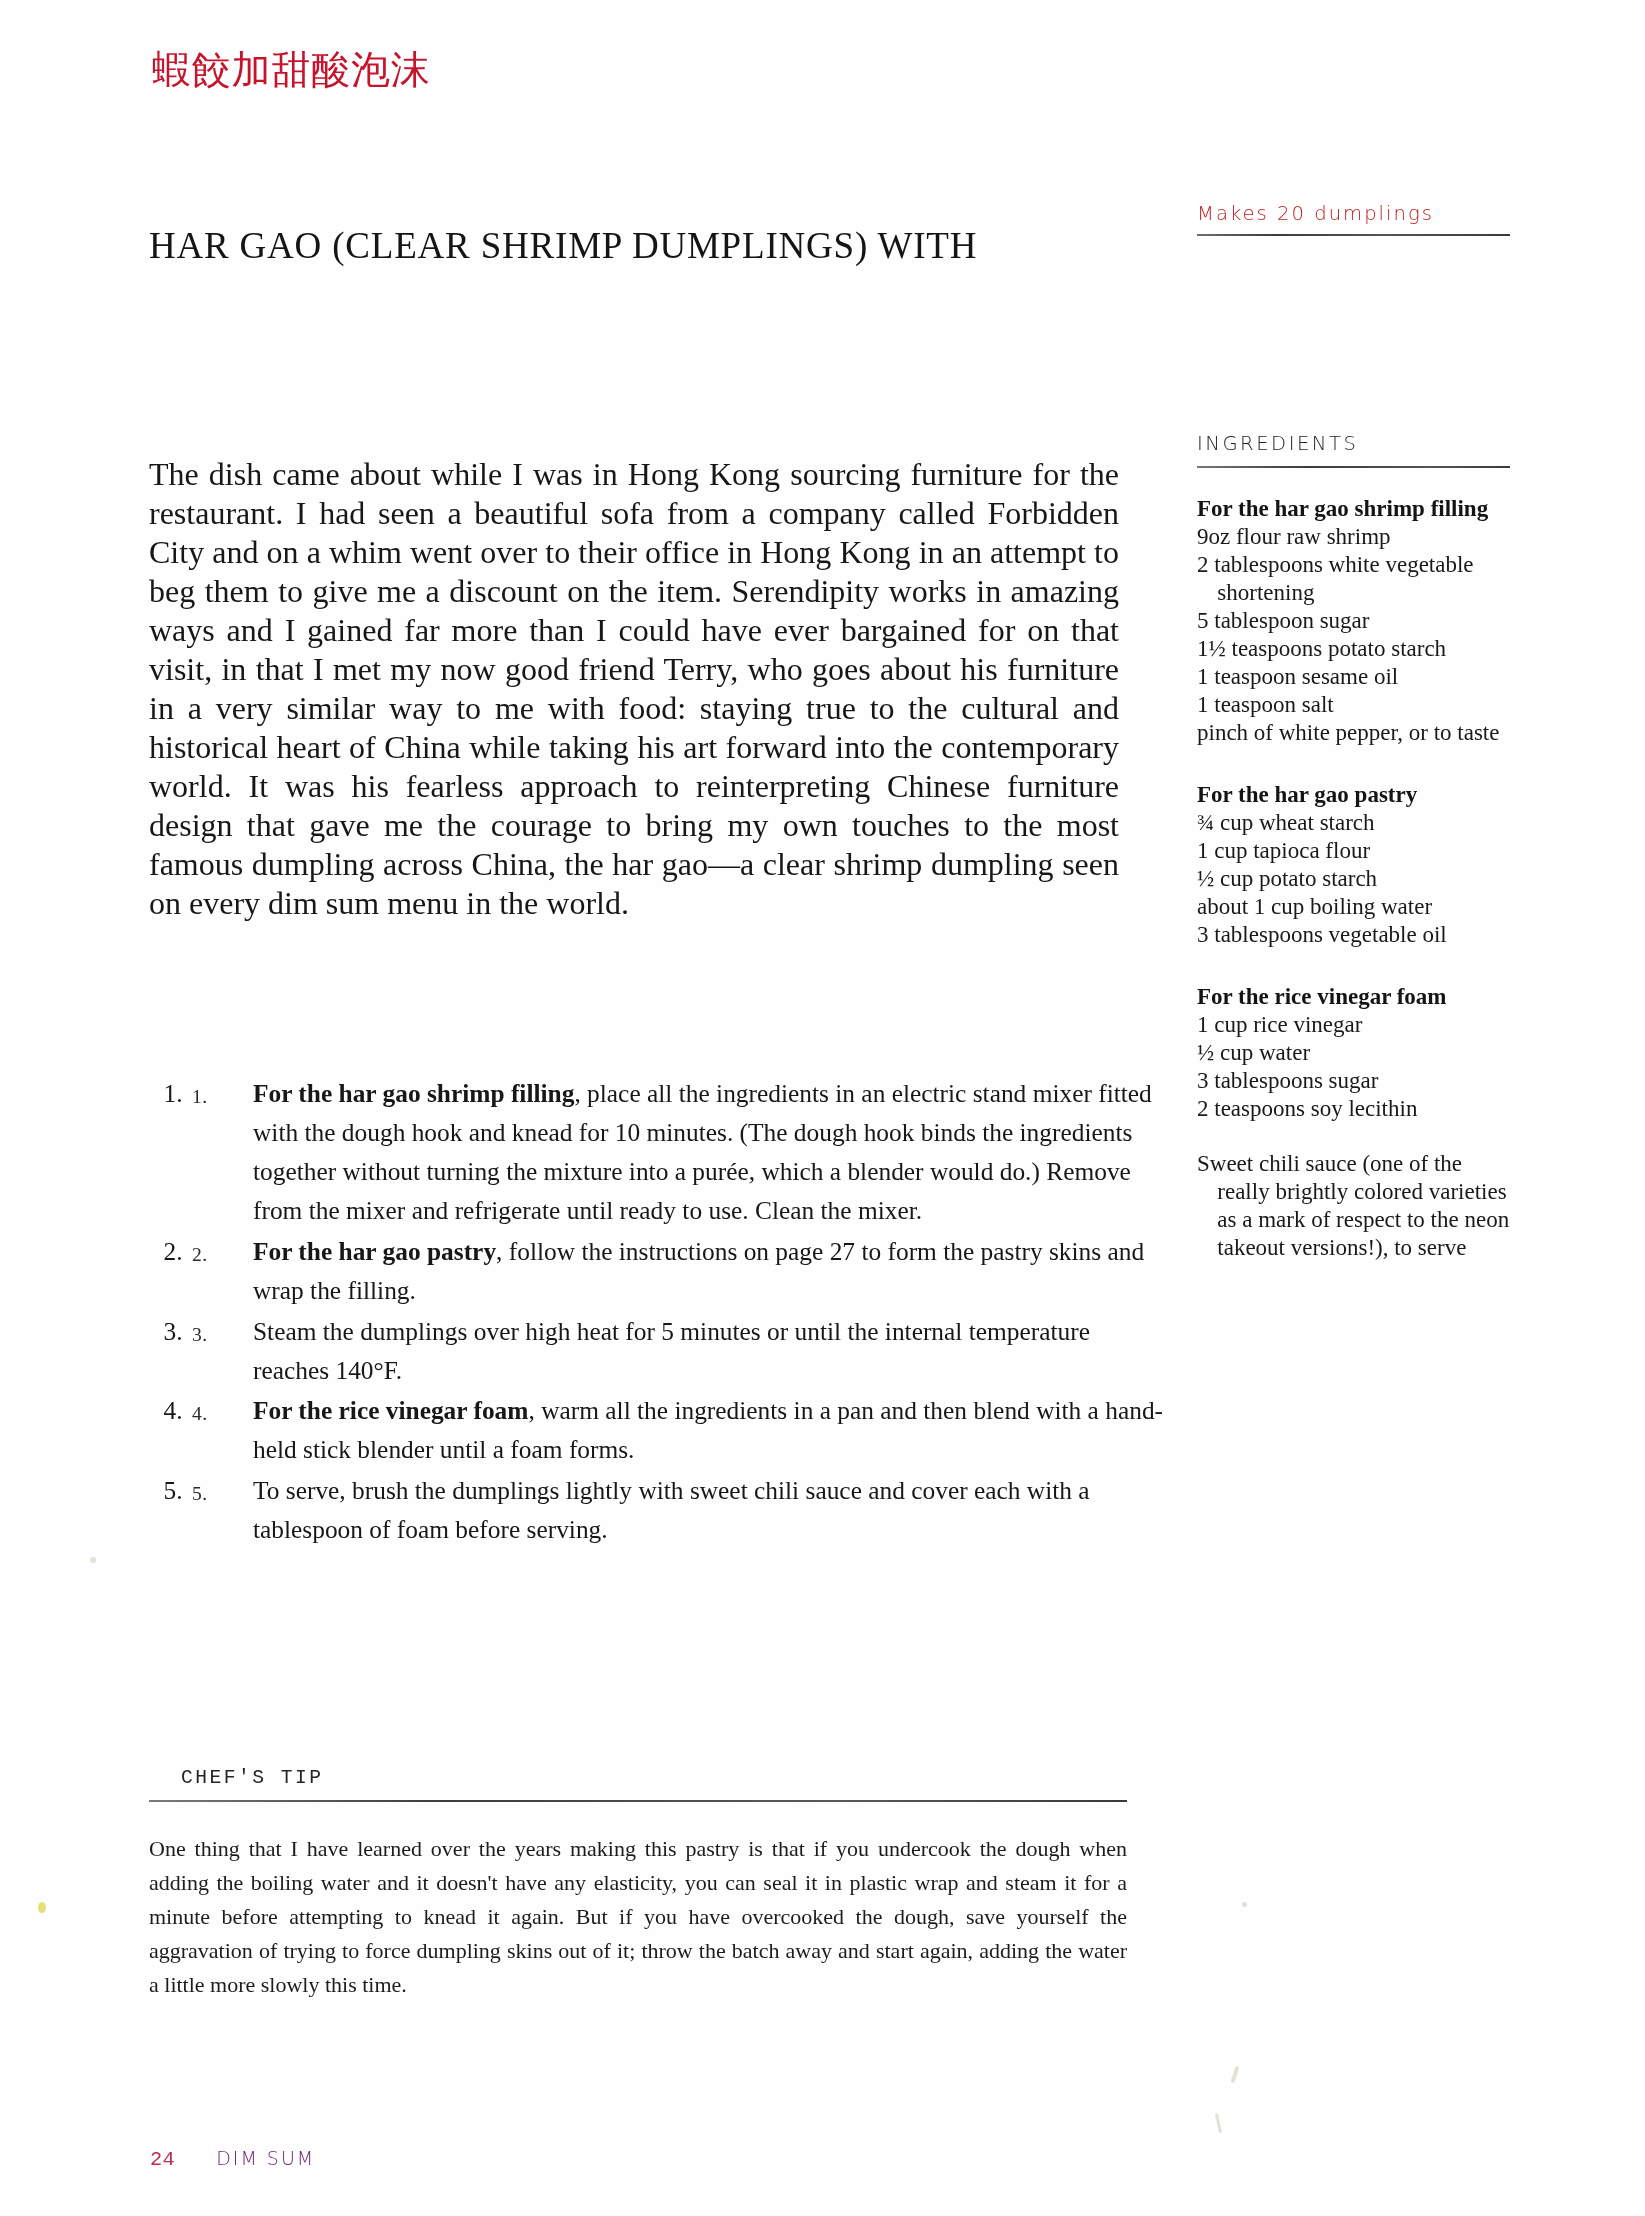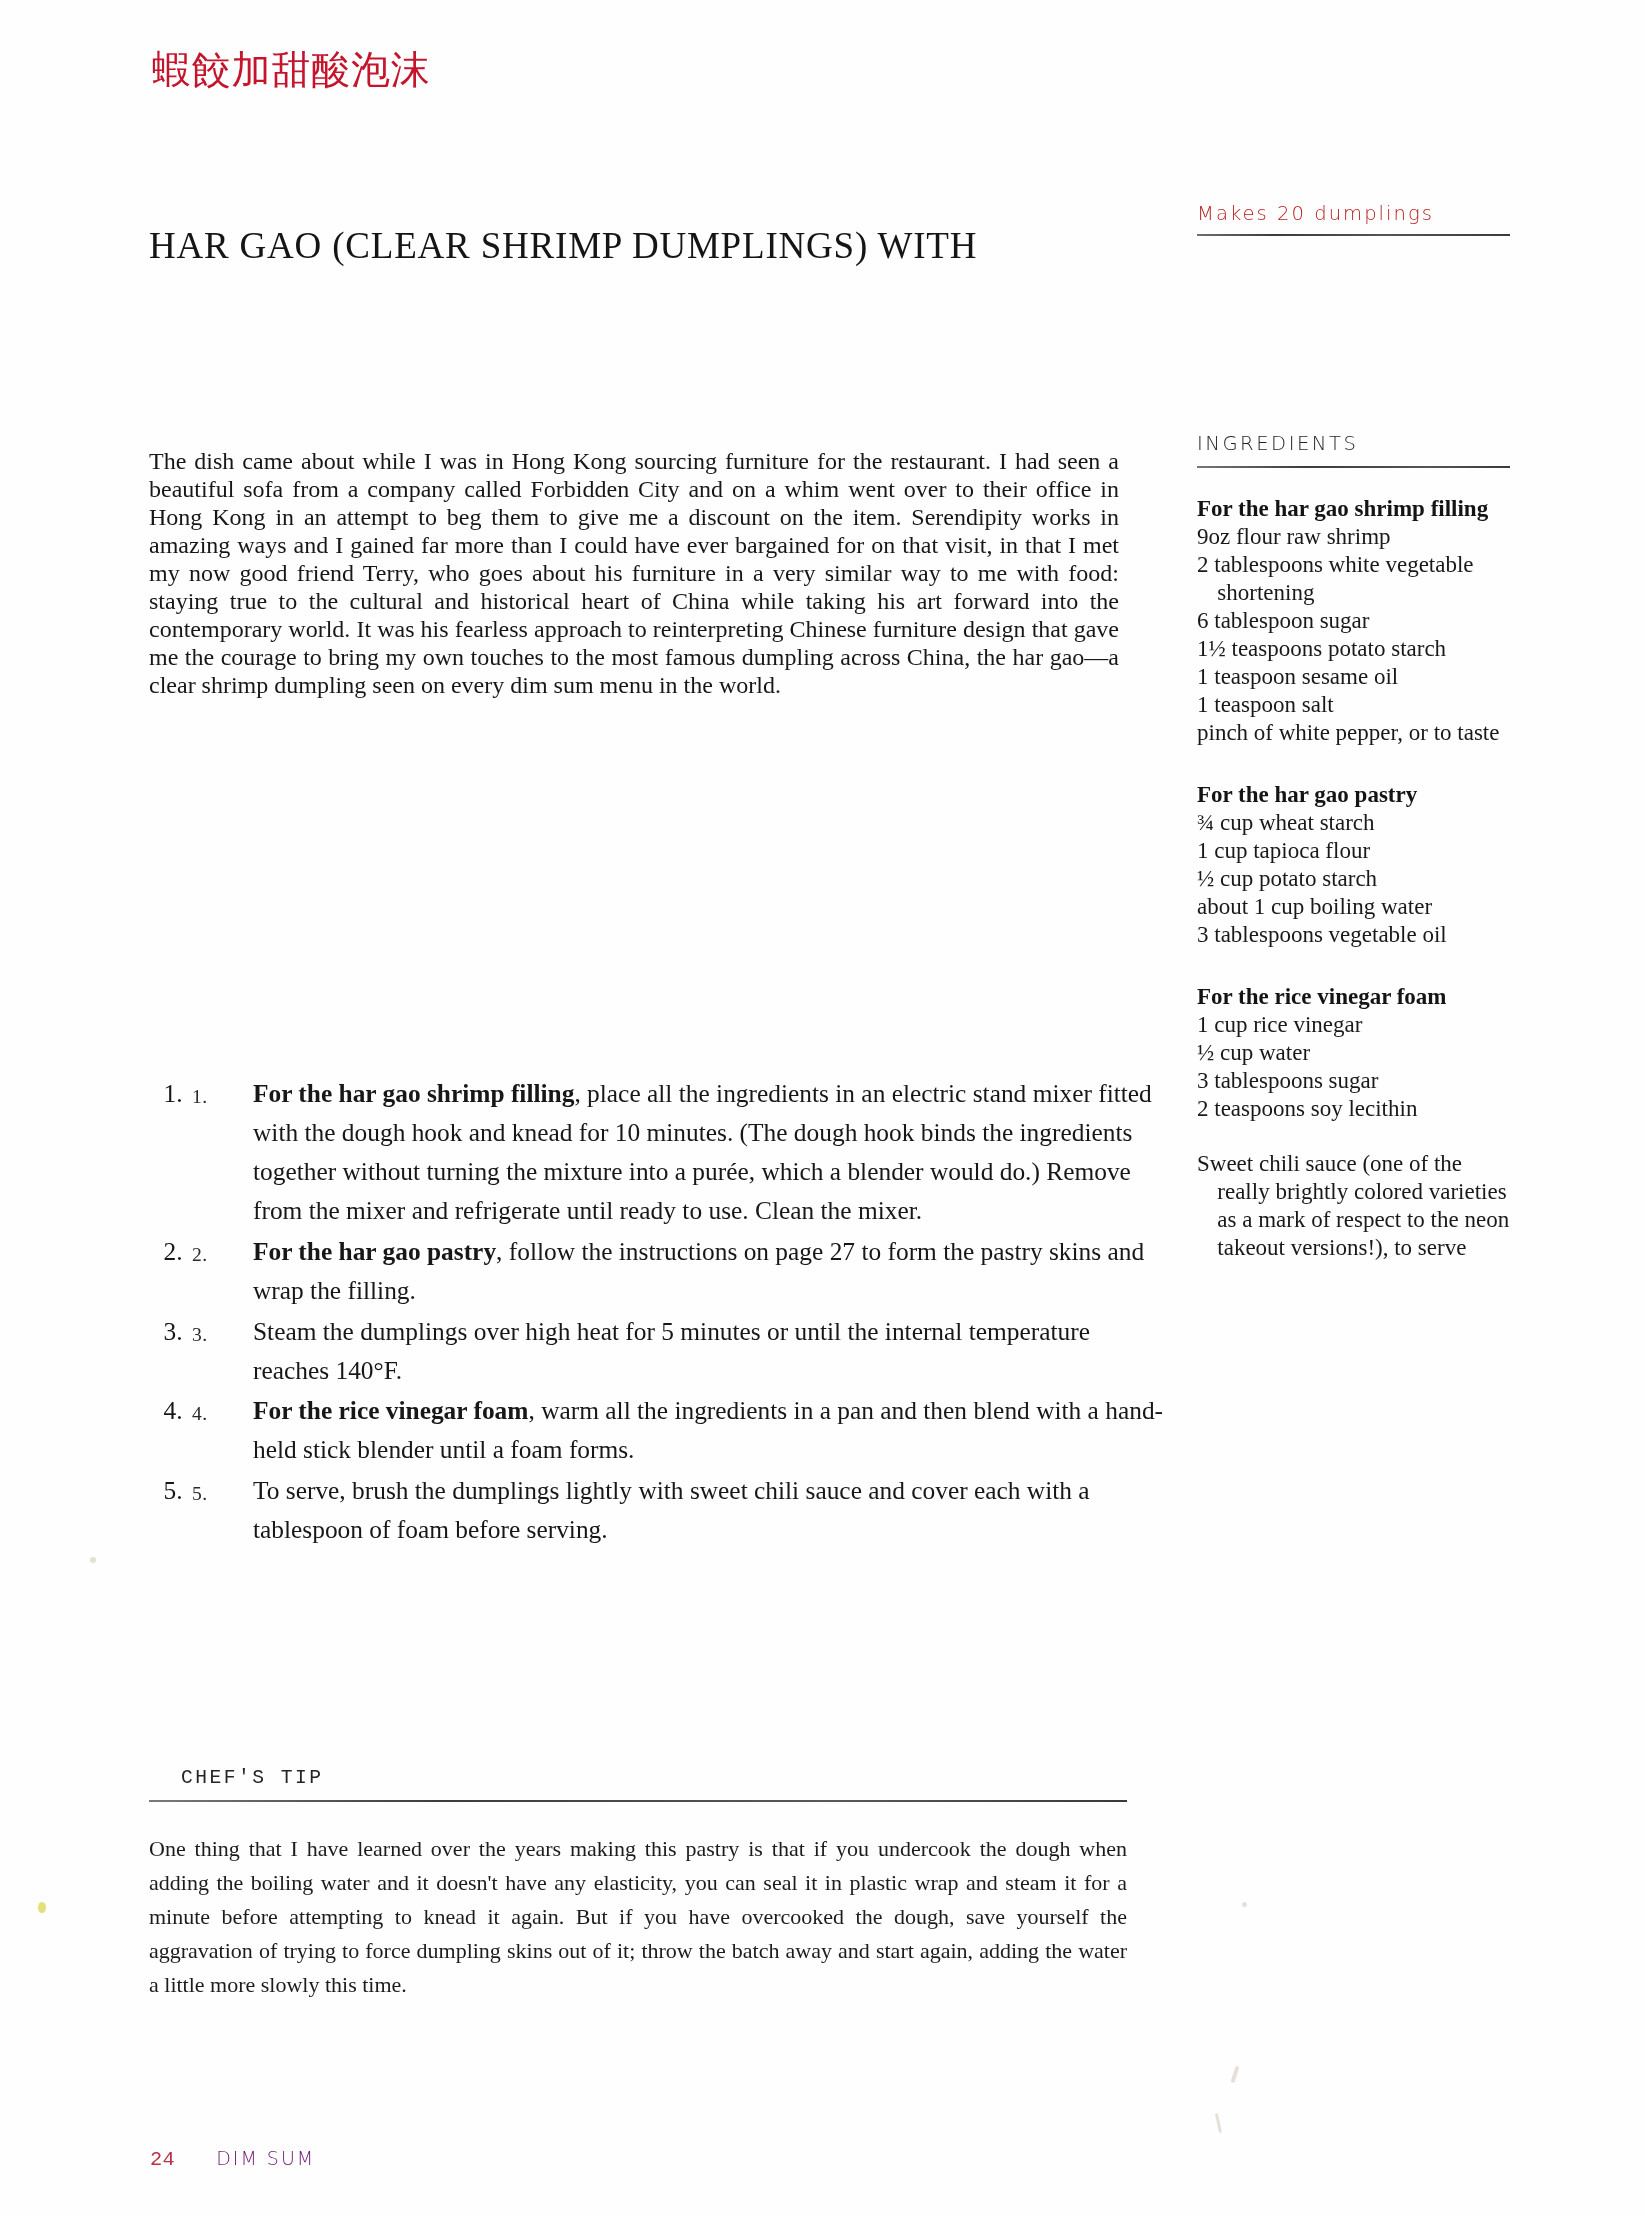--- a/index.html
+++ b/index.html
@@ -71,22 +71,22 @@
     background: linear-gradient(to right, #6e6e6e, #3c3c3c 25%, #555 60%, #3a3a3a);
     width: 100%;
   }
 
   
   .intro {
     position: absolute;
     left: 149px;
     top: 423px;
     width: 970px;
-    font-size: 24px;
-    line-height: 28px;
+    font-size: 32px;
+    line-height: 39px;
     text-align: justify;
     text-justify: inter-word;
     color: #171717;
   }
 
   
   .steps {
     position: absolute;
     left: 149px;
     top: 1049px;
@@ -266,21 +266,21 @@
   </div>
 
   <aside class="ing-col">
     <div class="ing-heading">INGREDIENTS</div>
     <div class="ing-rule"></div>
     <div id="ing-root">
         <div class="ing-group">
           <div class="ing-group-title wrap">For the har gao shrimp filling</div>
           <div class="ing-item">9oz flour raw shrimp</div>
           <div class="ing-item">2 tablespoons white vegetable shortening</div>
-          <div class="ing-item">6 tablespoon sugar</div>
+          <div class="ing-item">5 tablespoon sugar</div>
           <div class="ing-item">1½ teaspoons potato starch</div>
           <div class="ing-item">1 teaspoon sesame oil</div>
           <div class="ing-item">1 teaspoon salt</div>
           <div class="ing-item">pinch of white pepper, or to taste</div>
         </div>
         <div class="ing-group">
           <div class="ing-group-title wrap">For the har gao pastry</div>
           <div class="ing-item">¾ cup wheat starch</div>
           <div class="ing-item">1 cup tapioca flour</div>
           <div class="ing-item">½ cup potato starch</div>

